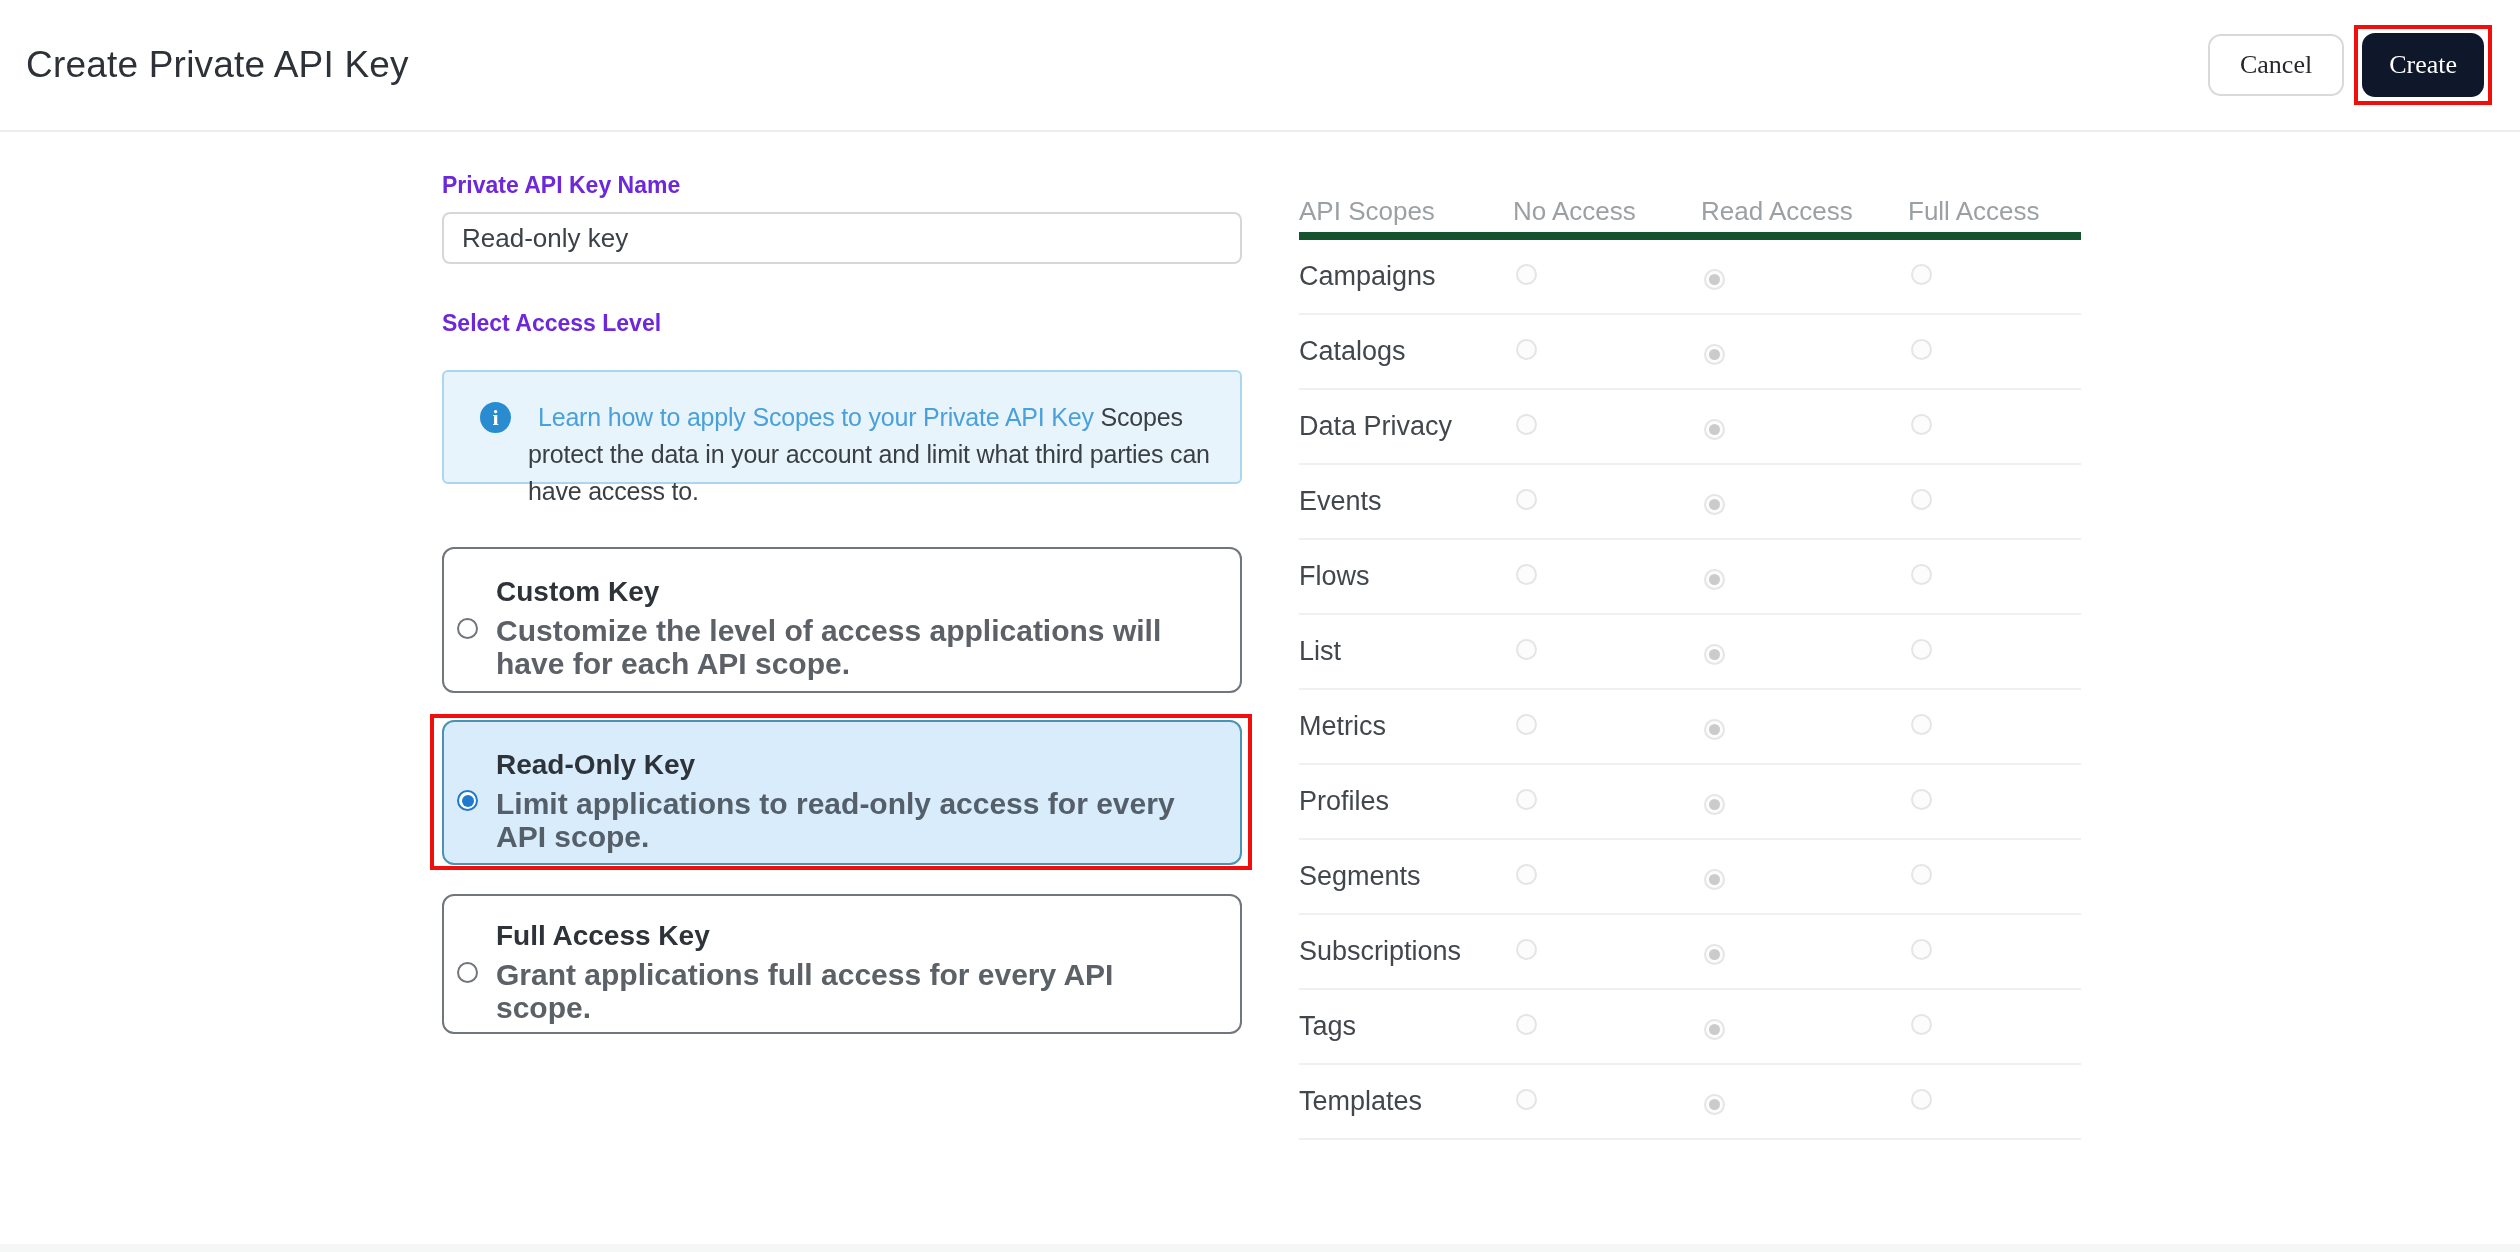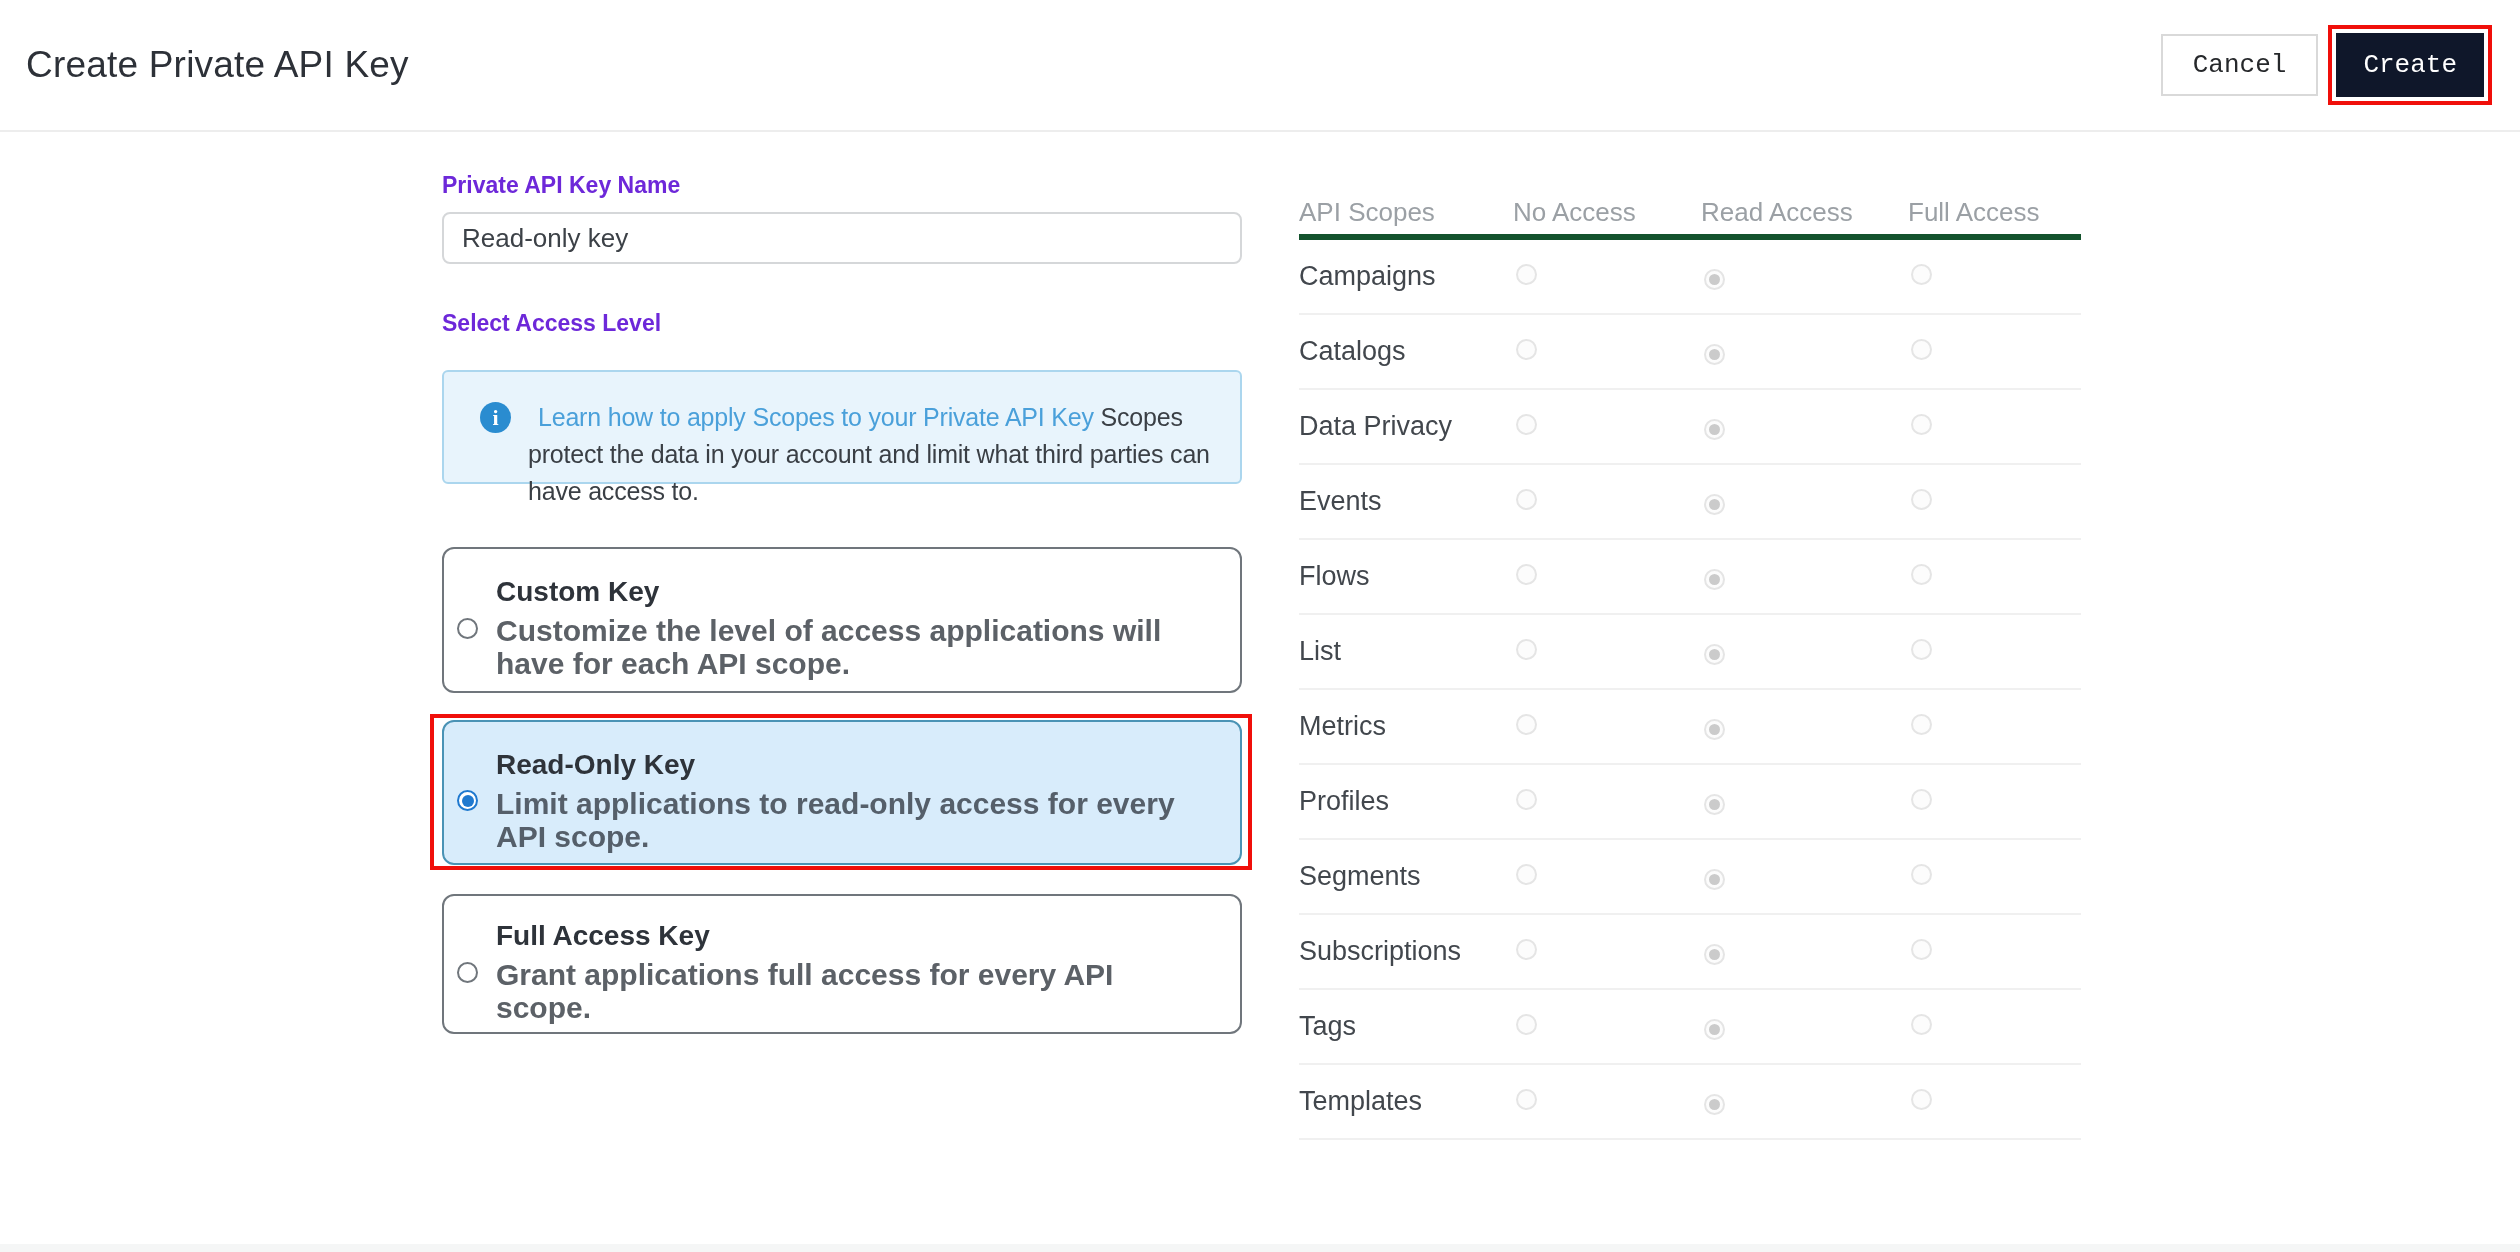--- a/index.html
+++ b/index.html
@@ -16,22 +16,22 @@
   .topbar {
     position: absolute; top: 0; left: 0; right: 0; height: 132px;
     background: #fff;
     border-bottom: 2px solid #ededed;
     display: flex; align-items: center;
     padding: 0 28px 0 26px;
   }
   .page-title { font-size: 37px; font-weight: 500; color: #2d3138; letter-spacing: .2px; }
   .topbar-actions { margin-left: auto; display: flex; align-items: center; }
   .btn {
-    font-family: Liberation Mono, monospace;
-    font-size: 26px; border-radius: 0; cursor: pointer;
+    font-family: Liberation Serif, serif;
+    font-size: 26px; border-radius: 13px; cursor: pointer;
     display: inline-flex; align-items: center; justify-content: center;
   }
   .btn-cancel {
     height: 62px; padding: 0 30px;
     background: #fff; color: #26282b;
     border: 2px solid #d9d9d9;
   }
   .create-annotation {
     margin-left: 10px;
     border: 4px solid #f00f0a;
@@ -116,21 +116,21 @@
 
   
   .scopes { position: absolute; left: 1299px; top: 190px; width: 782px; }
   .scopes-header, .scope-row {
     display: grid;
     grid-template-columns: 214px 188px 207px 173px;
     align-items: center;
   }
   .scopes-header {
     height: 50px; color: #9ba0a5; font-size: 26px;
-    border-bottom: 6px solid #14532d;
+    border-bottom: 8px solid #14532d;
   }
   .scope-row {
     height: 75px; font-size: 27px; color: #42474d;
     border-bottom: 2px solid #f0f0f0;
   }
   .radio-cell { padding-left: 3px; }
   .t-radio {
     width: 21px; height: 21px; border-radius: 50%;
     border: 2px solid #e5e5e5; background: #fcfcfc;
     display: inline-flex; align-items: center; justify-content: center;

